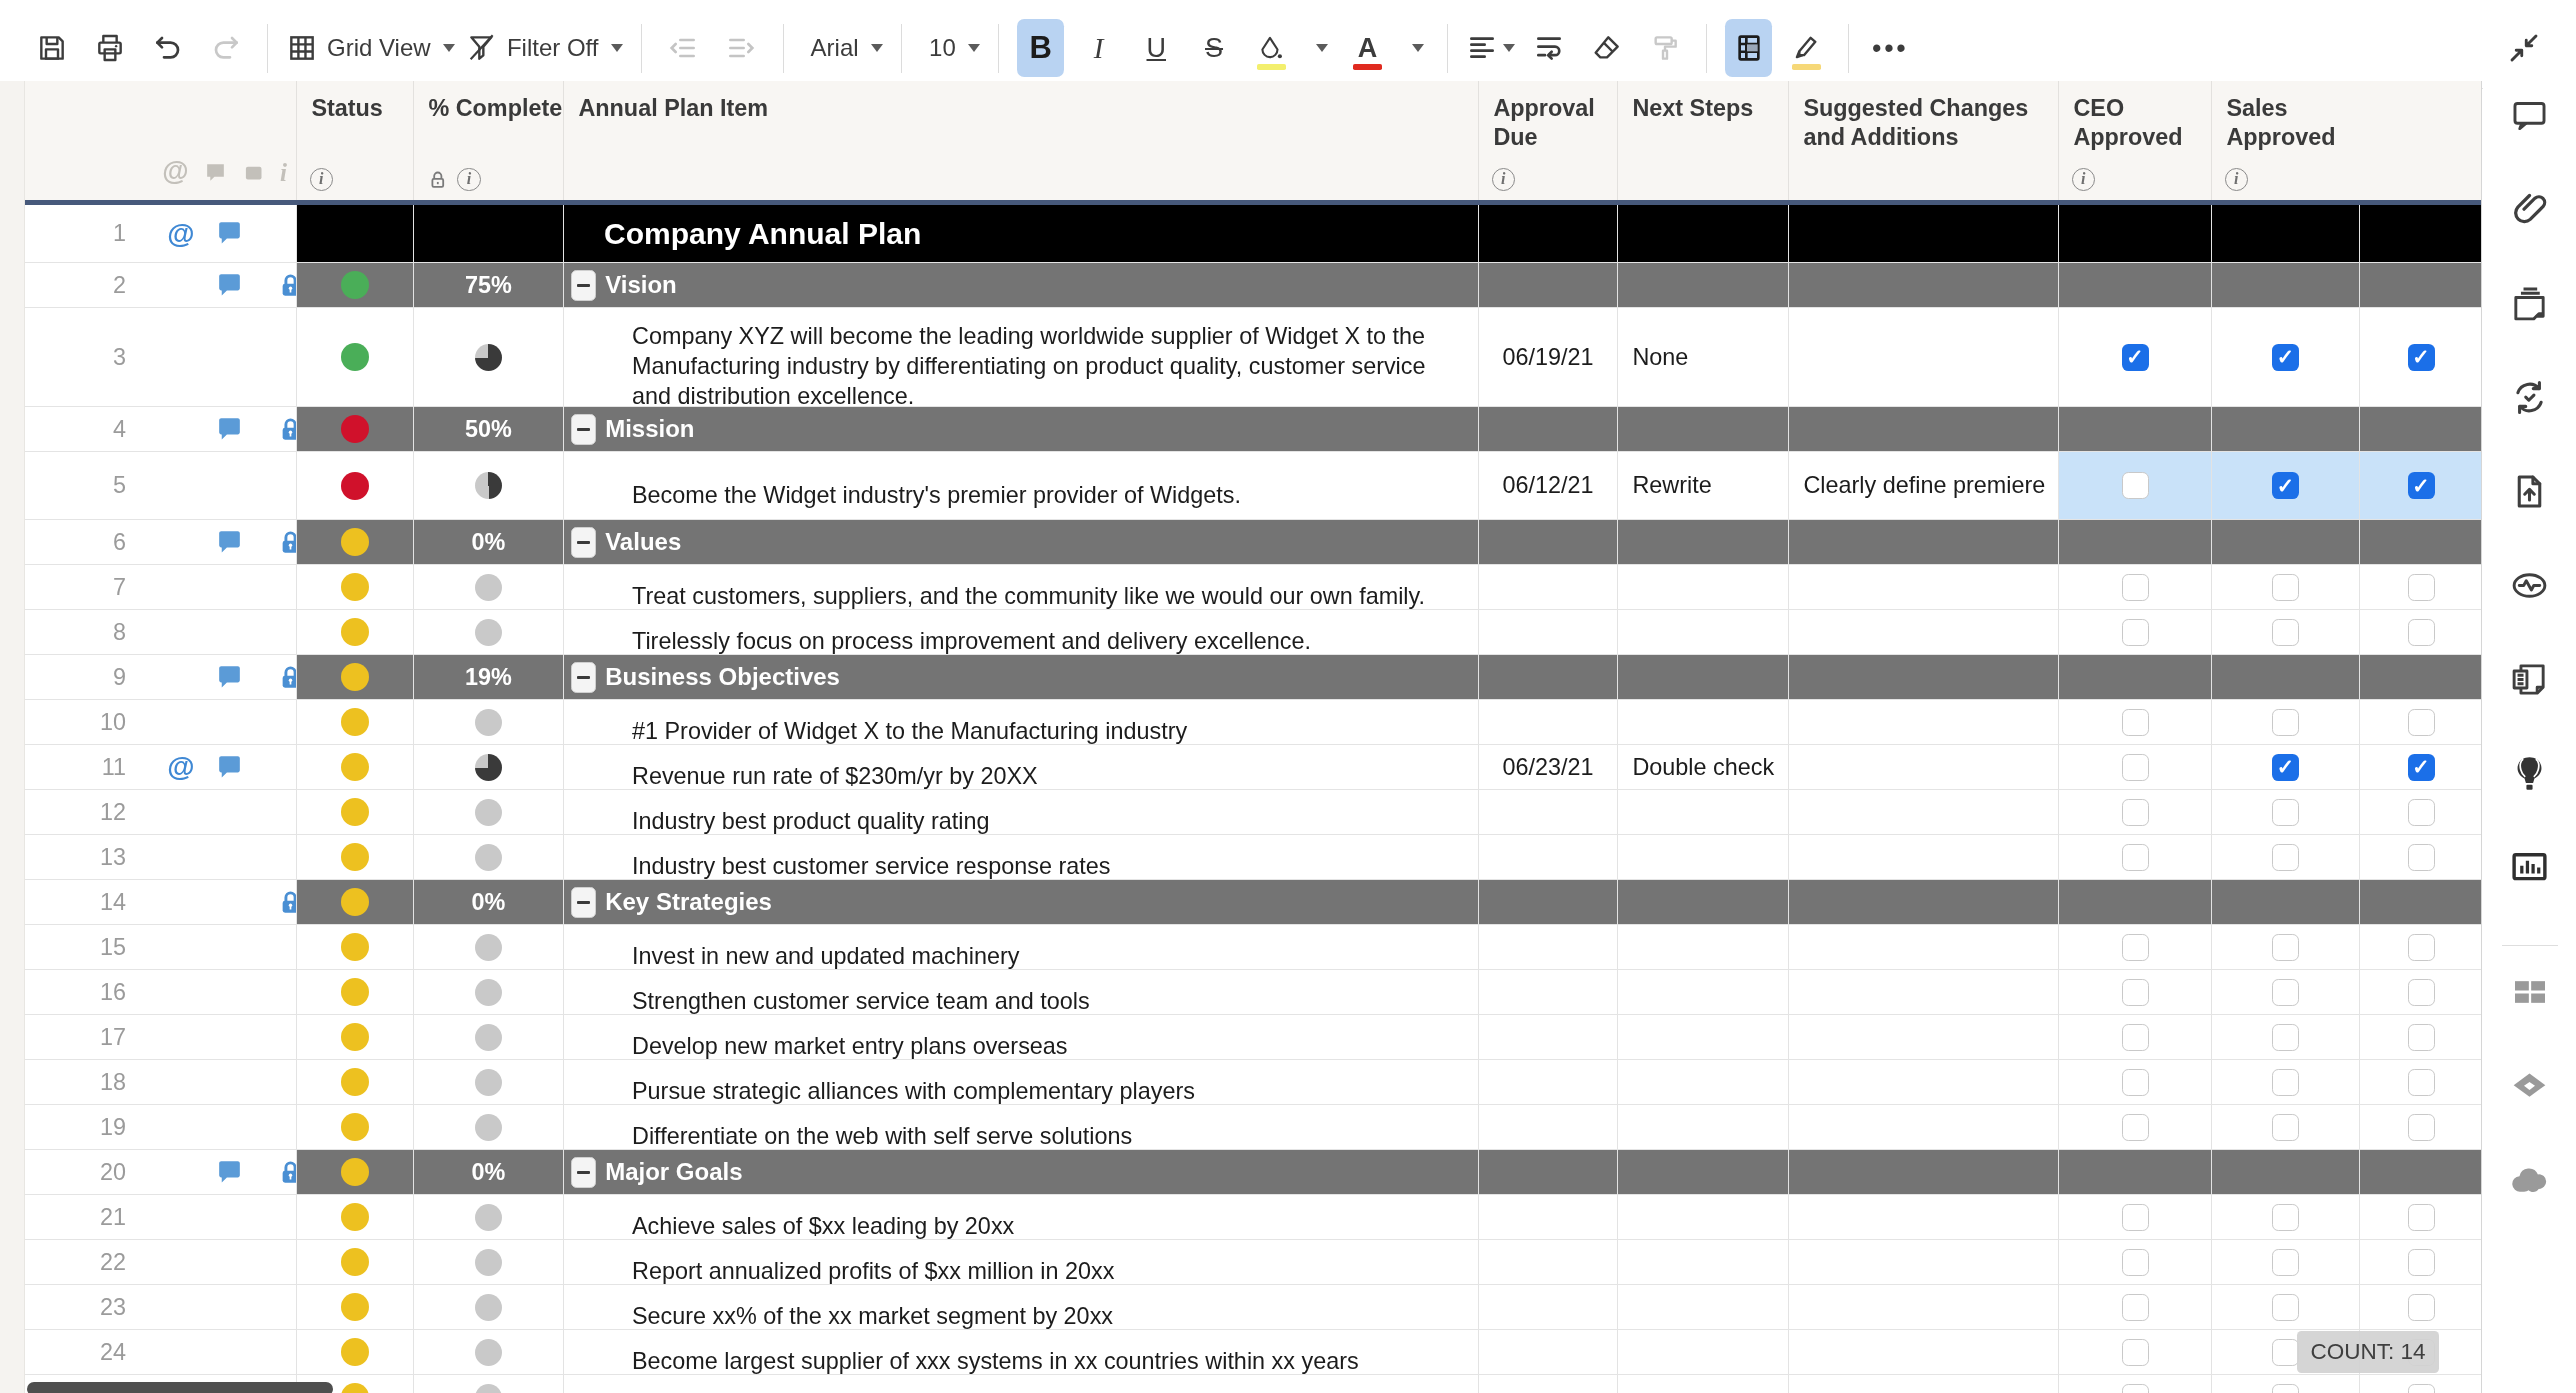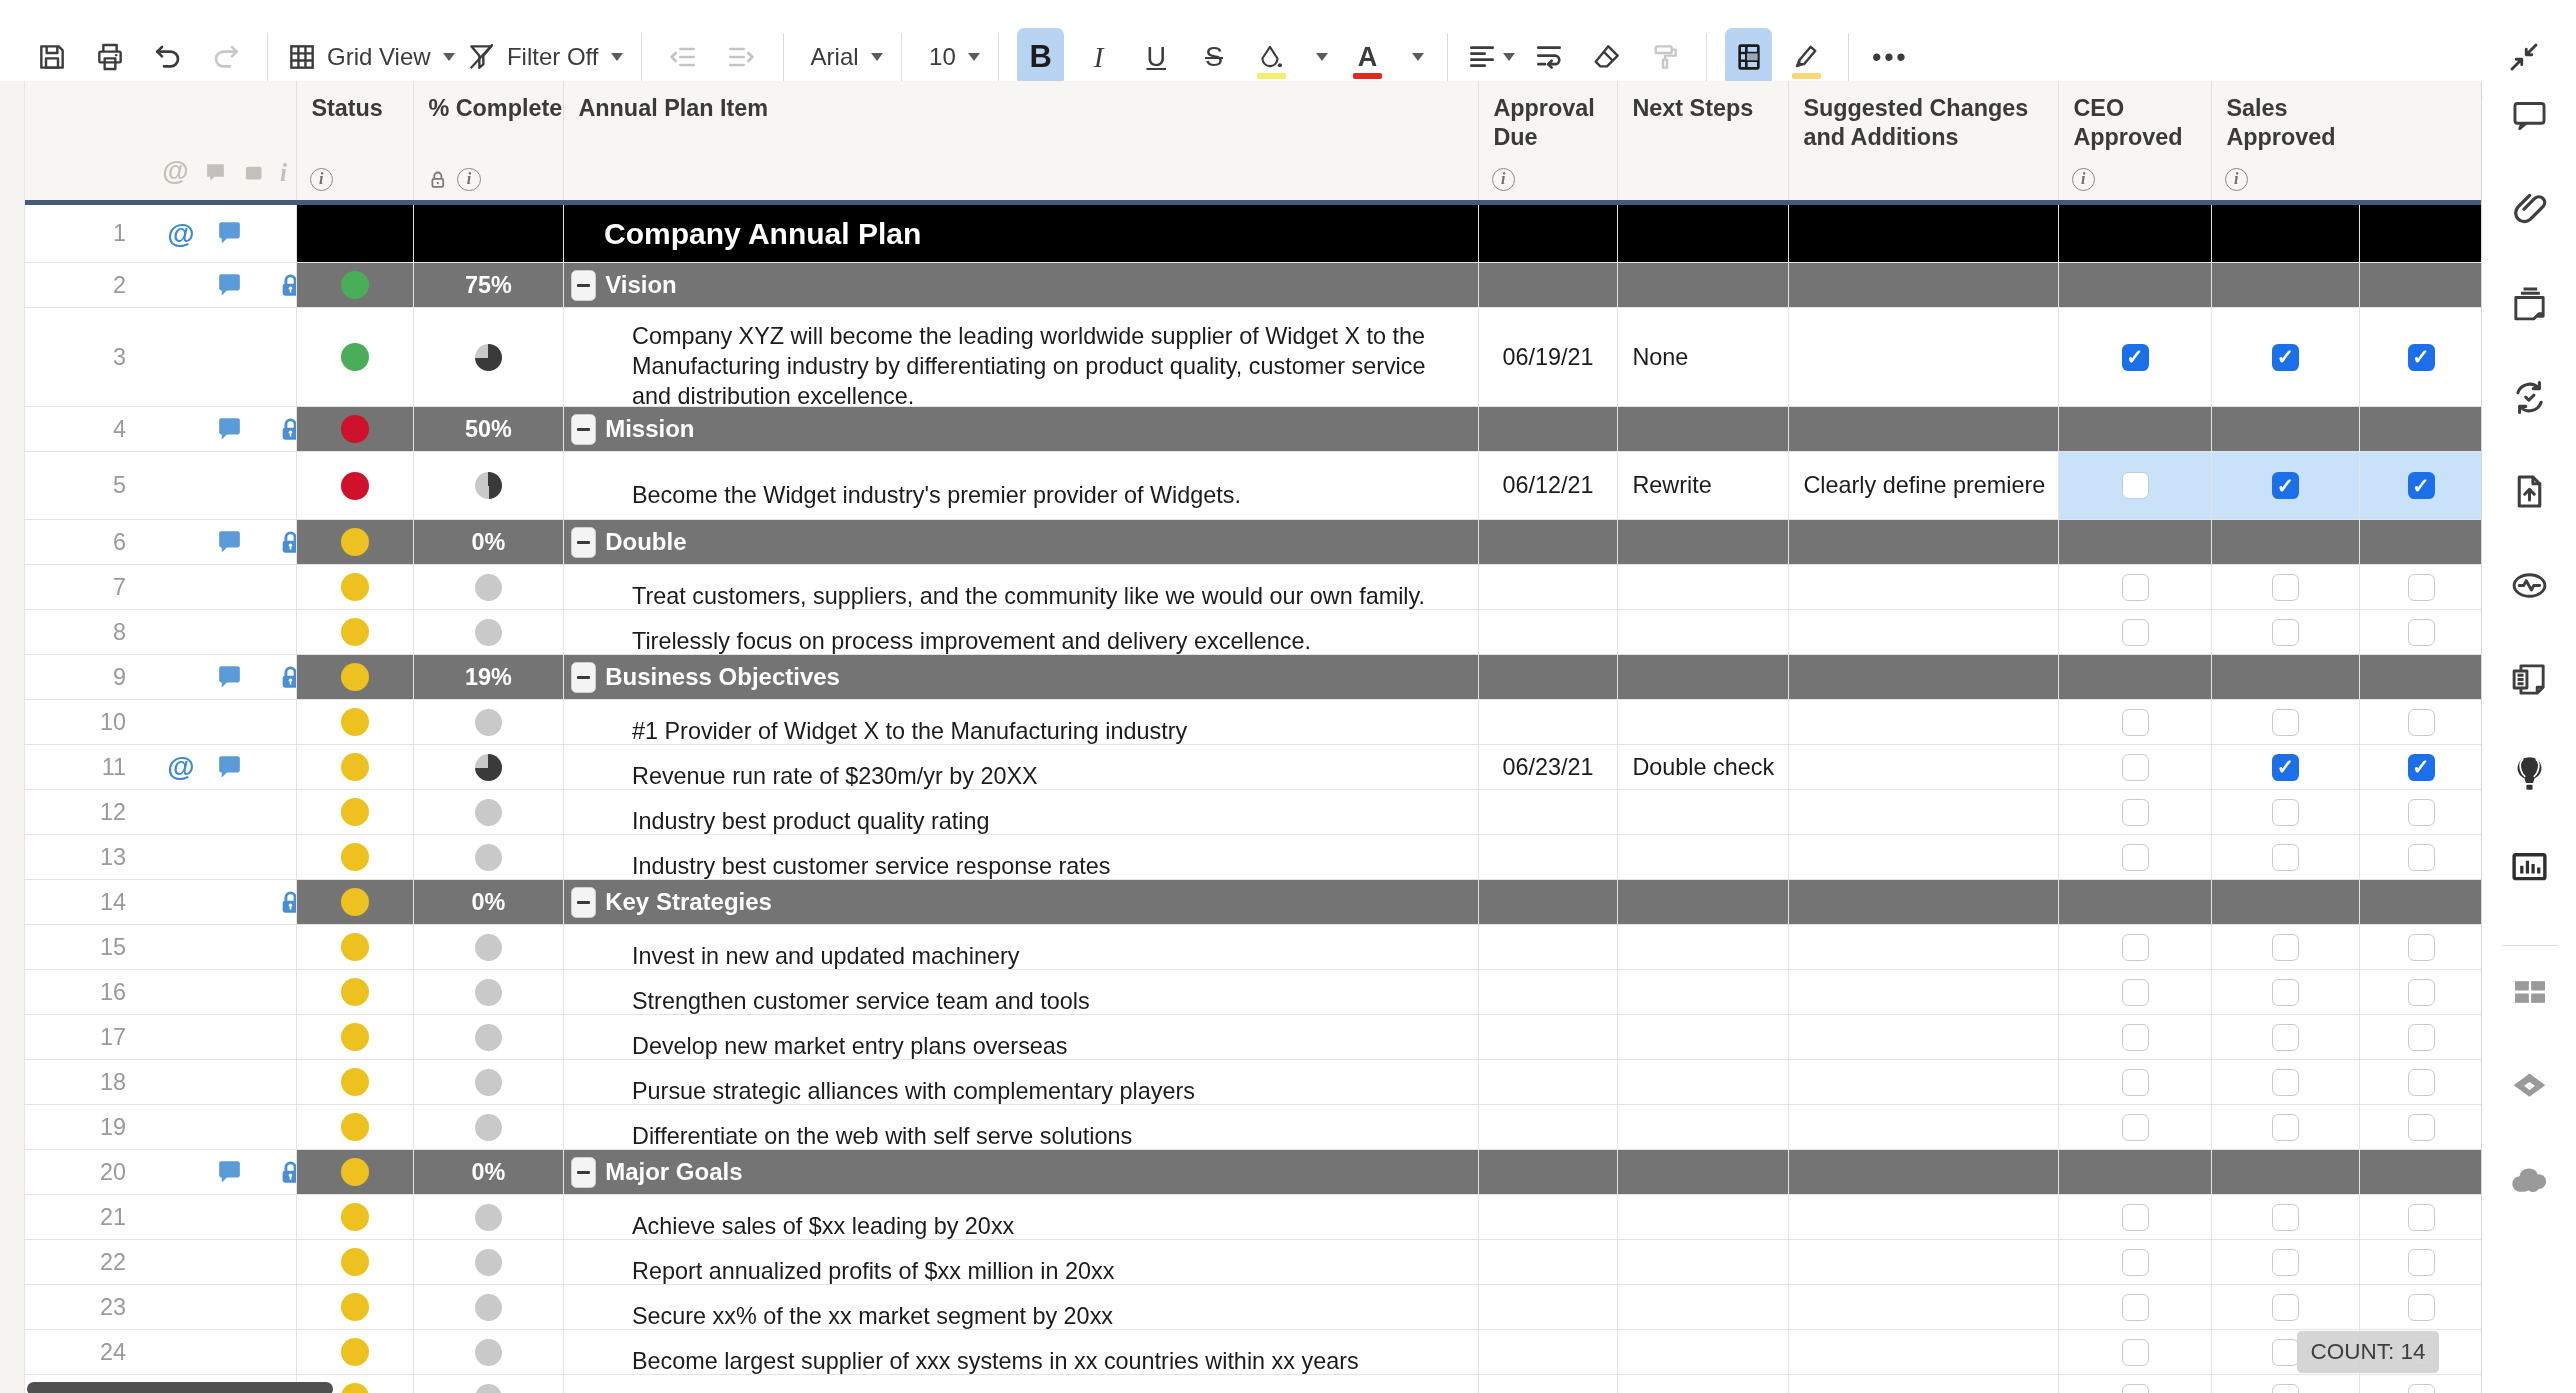--- a/index.html
+++ b/index.html
@@ -1,21 +1,21 @@
 <!DOCTYPE html>
 <html style="font-size:14.4px"><head>
 <meta charset="utf-8">
 <style>
   * { margin:0; padding:0; box-sizing:border-box; }
   html,body { width:2576px; height:1393px; overflow:hidden; background:#fff;
     font-family:"Liberation Sans", sans-serif; }
   .app { position:relative; width:2576px; height:1393px; background:#fff; overflow:hidden; }
 
   
-  .toolbar { position:absolute; left:0; top:17px; width:2576px; height:81px; background:#fff;
+  .toolbar { position:absolute; left:0; top:8px; width:2576px; height:81px; background:#fff;
     border-bottom:0.9px solid #e2e2e2; display:flex; align-items:center; padding:0 23.4px; }
   .tb-btn { display:flex; align-items:center; justify-content:center; min-width:47px; height:58px;
     border-radius:7.2px; cursor:pointer; color:#3c3c3c; margin:0 5.4px; position:relative; }
   .tb-btn.active { background:#b9d3f2; }
   .tb-btn.disabled { color:#c8c8c8; }
   .tb-sep { width:0.9px; height:49px; background:#dcdcdc; margin:0 12.6px; flex:none; }
   .tb-label { font-size:24px; color:#3c3c3c; margin:0 7.2px 0 9px; white-space:nowrap; }
   .caret { width:0; height:0; border-left:6.3px solid transparent; border-right:6.3px solid transparent;
     border-top:8px solid #5b5b5b; margin-left:5.4px; }
   .glyph-b { font-size:31px; font-weight:bold; color:#1c1c1c; }
@@ -490,21 +490,21 @@
             </span>
           </div>
           <div class="cell bg-gray">
             <span class="status-ball" style="background:#edc120"></span>
           </div>
           <div class="cell bg-gray">
             <span class="pct-text">0%</span>
           </div>
           <div class="cell bg-gray">
             <span class="minusbox"></span>
-            <span class="sec-text">Double</span>
+            <span class="sec-text">Values</span>
           </div>
           <div class="cell bg-gray"></div>
           <div class="cell bg-gray"></div>
           <div class="cell bg-gray"></div>
           <div class="cell bg-gray"></div>
           <div class="cell bg-gray"></div>
           <div class="cell bg-gray"></div>
         </div>
         <div class="row grid-cols" style="height: 45px;">
           <div class="cell gutter">

